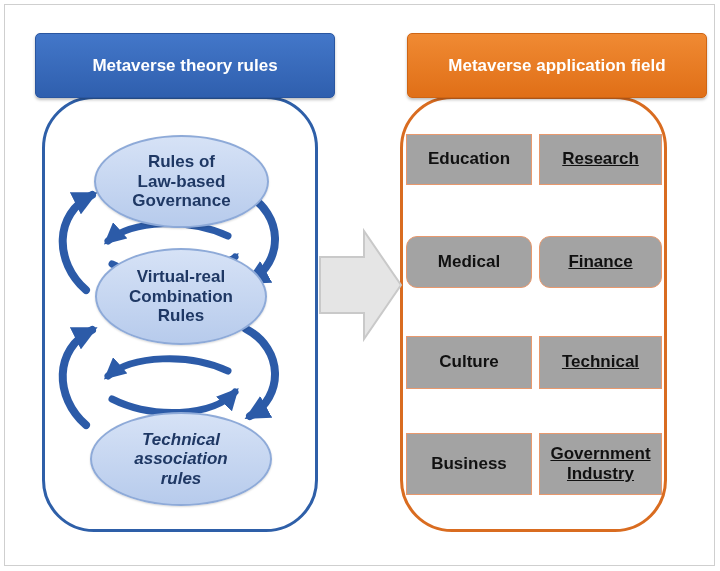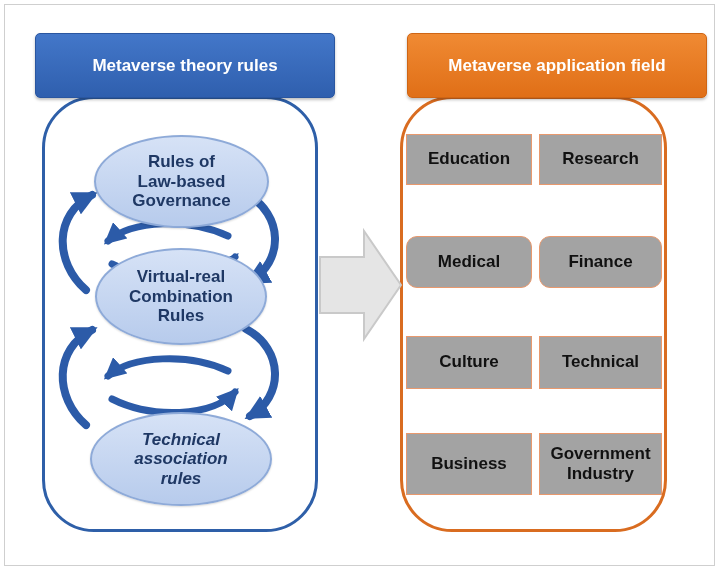--- a/index.html
+++ b/index.html
@@ -87,21 +87,21 @@
     position: absolute;
     background: #a3a3a3;
     border: 1.5px solid #e8996e;
     display: flex; align-items: center; justify-content: center;
     text-align: center;
     color: #111111; font-weight: bold; font-size: 17px; line-height: 1.2;
     z-index: 5;
     padding: 2px 6px;
   }
   .col1 { left: 406px; width: 126px; }
-  .col2 { left: 539px; width: 123px; }
+  .col2 { left: 539px; width: 123px; text-decoration: underline; }
   .row1 { top: 134px; height: 51px; }
   .row2 { top: 236px; height: 52px; border-radius: 11px; }
   .row3 { top: 336px; height: 53px; }
   .row4 { top: 433px; height: 62px; }
 </style>
 </head>
 <body>
 
 <div class="frame"></div>
 

